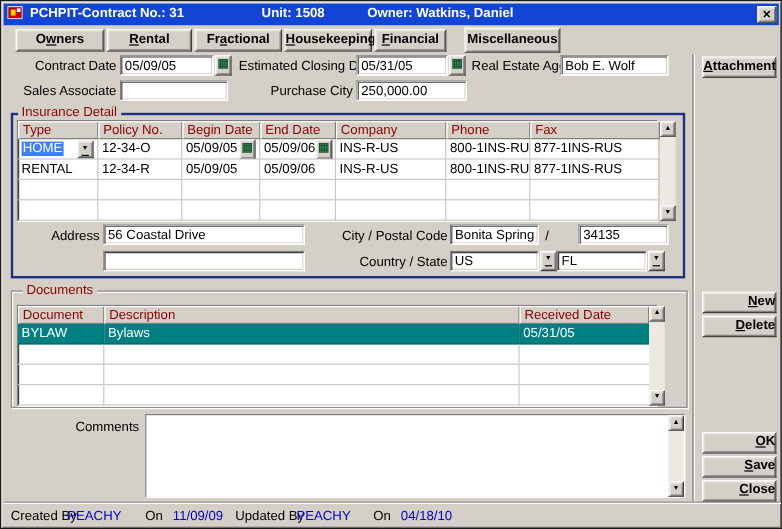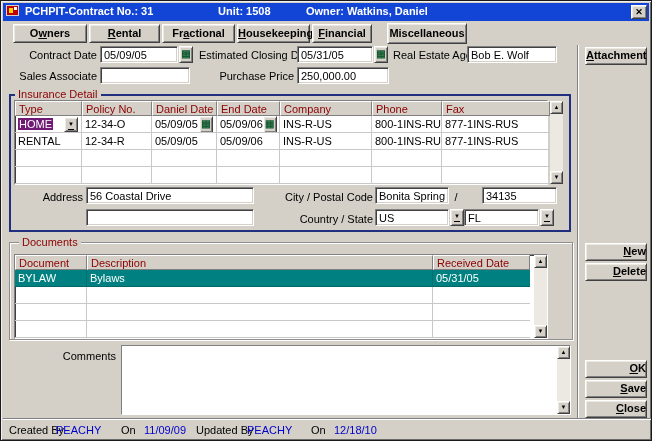--- a/index.html
+++ b/index.html
@@ -34,27 +34,27 @@
   .grp-label{position:absolute;background:#d4d0c8;padding:0 3px;color:#8b0000;height:12px;line-height:12px;}
   
   .grid{position:absolute;background:#fff;border:1px solid;border-color:#808080 #ffffff #ffffff #808080;
         box-shadow:inset 1px 1px 0 #404040;display:flex;}
   .gbody{flex:1 1 auto;display:flex;flex-direction:column;}
   .grow{display:flex;height:17px;}
   .ghead{height:15px;}
   .ghead .gc{background:#d4d0c8;border:1px solid;border-color:#ffffff #808080 #808080 #ffffff;color:#8b0000;}
   .gc{flex:0 0 auto;padding:1px 3px;white-space:nowrap;overflow:hidden;border-right:1px solid #c8c8c8;border-bottom:1px solid #c8c8c8;display:flex;align-items:center;}
   .selrow .gc{background:#008080;color:#fff;border-right-color:#007070;border-bottom-color:#006868;}
-  .seltext{background:#701a75;color:#fff;padding:0 1px;}
+  .seltext{background:#3b82f6;color:#fff;padding:0 1px;}
   .sb{flex:0 0 13px;background:#ece9e2;display:flex;flex-direction:column;justify-content:space-between;}
   .sb .arr{height:13px;font-size:6px;line-height:11px;text-align:center;}
   
   .i0{width:67px}.i1{width:70px}.i2{width:65px}.i3{width:63px}.i4{width:92px}.i5{width:70px}.i6{width:108px;border-right:none;}
   
-  .d0{width:72px}.d1{width:346px}.d2{width:97px;border-right:none;}
+  .d0{width:72px}.d1{width:346px}.d2{width:108px;border-right:none;}
   .gc .val{flex:1 1 auto;}
   
   .vdiv{position:absolute;left:576px;top:44px;width:2px;height:373px;border-left:1px solid #808080;border-right:1px solid #fff;}
   .hdiv{position:absolute;left:2px;top:417px;width:648px;height:2px;border-top:1px solid #808080;border-bottom:1px solid #fff;}
   .status{position:absolute;top:423px;height:12px;line-height:12px;white-space:nowrap;}
   .bluetxt{color:#0000cc;}
   .comments-box{position:absolute;left:120px;top:344px;width:450px;height:70px;display:flex;}
   .comments-box textarea{flex:1 1 auto;border:none;resize:none;background:#fff;margin:0;padding:2px;}
   u{text-decoration:underline;}
 </style>
@@ -92,32 +92,32 @@
   <div class="lbl" style="left:198px;top:47px;width:95px;">Estimated Closing Date</div>
   <div class="tf sunken" style="left:296px;top:45px;width:76px;"><input value="05/31/05" style=""></div>
   <div class="btn raised minibtn" style="left:373px;top:45px;height:17px;position:absolute;"><span class="cal">▦</span></div>
 
   <div class="lbl" style="left:392px;top:47px;width:71px;">Real Estate Agent</div>
   <div class="tf sunken" style="left:466px;top:45px;width:90px;"><input value="Bob E. Wolf" style=""></div>
 
   <div class="lbl" style="left:8px;top:68px;width:88px;">Sales Associate</div>
   <div class="tf sunken" style="left:99px;top:66px;width:90px;"><input style=""></div>
 
-  <div class="lbl" style="left:198px;top:68px;width:95px;">Purchase Price</div>
+  <div class="lbl" style="left:198px;top:68px;width:95px;">Purchase City</div>
   <div class="tf sunken" style="left:296px;top:66px;width:92px;"><input value="250,000.00" style=""></div>
 
   <div class="grp-ins"></div>
   <div class="grp-label" style="left:14px;top:87px;">Insurance Detail</div>
 
   <div class="grid" style="left:13px;top:99px;width:534px;height:85px;">
     <div class="gbody">
       <div class="grow ghead">
         <div class="gc i0">Type</div>
         <div class="gc i1">Policy No.</div>
-        <div class="gc i2">Daniel Date</div>
+        <div class="gc i2">Begin Date</div>
         <div class="gc i3">End Date</div>
         <div class="gc i4">Company</div>
         <div class="gc i5">Phone</div>
         <div class="gc i6">Fax</div>
       </div>
       <div class="grow">
         <div class="gc i0">
             <span class="seltext val" style="flex:0 1 auto;">HOME</span>
           <span style="flex:1"></span>
           <span class="raised minibtn"><span class="dropglyph">▼</span></span>
@@ -267,15 +267,15 @@
   <div class="btn raised" style="left:584px;top:379px;width:62px;height:18px;"><u>S</u>ave</div>
   <div class="btn raised" style="left:584px;top:399px;width:62px;height:18px;"><u>C</u>lose</div>
 
   <div class="status" style="left:8px;">Created By</div>
   <div class="status bluetxt" style="left:55px;">PEACHY</div>
   <div class="status" style="left:120px;">On</div>
   <div class="status bluetxt" style="left:143px;">11/09/09</div>
   <div class="status" style="left:195px;">Updated By</div>
   <div class="status bluetxt" style="left:246px;">PEACHY</div>
   <div class="status" style="left:310px;">On</div>
-  <div class="status bluetxt" style="left:333px;">12/18/10</div>
+  <div class="status bluetxt" style="left:333px;">04/18/10</div>
 
 </div>
 
 </body></html>

